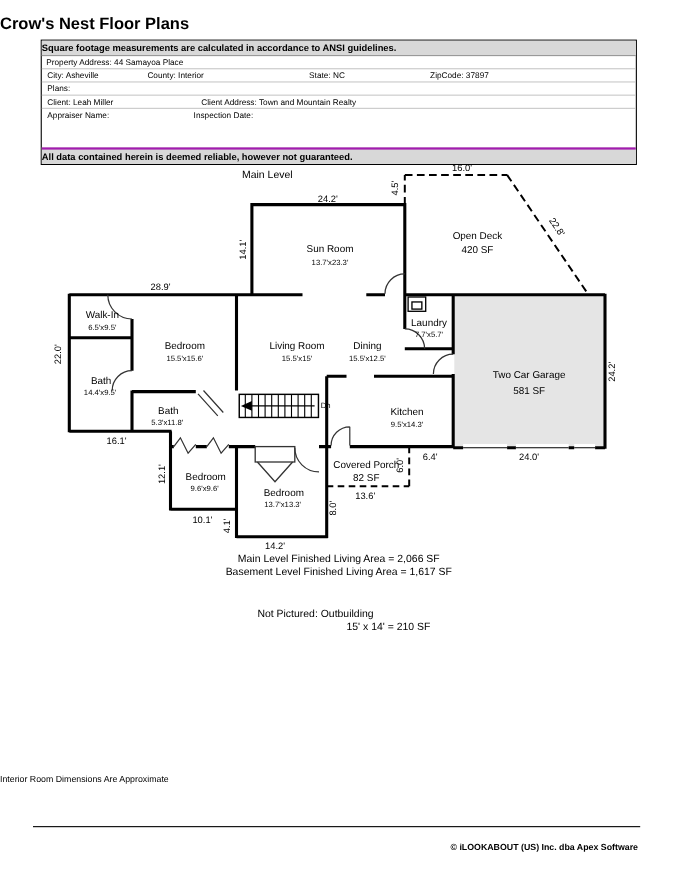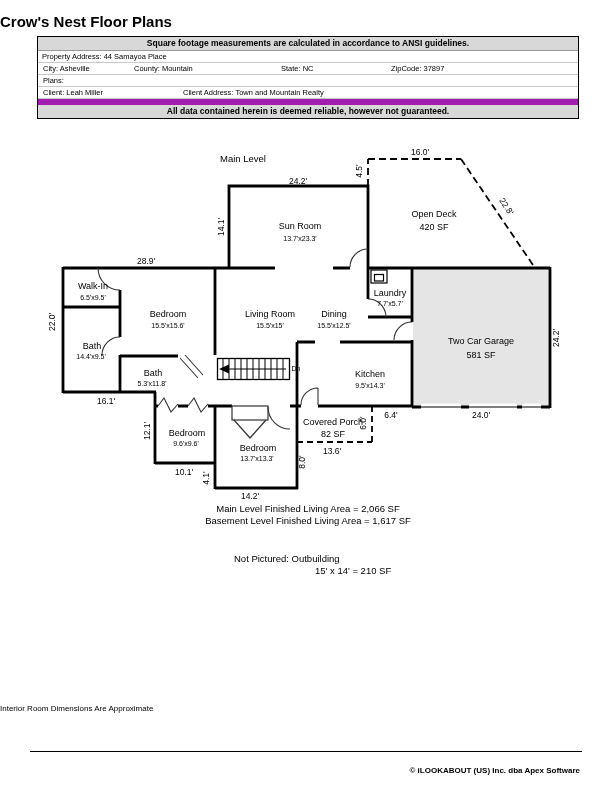--- a/index.html
+++ b/index.html
@@ -2,23 +2,23 @@
 <html><head>
 <meta charset="utf-8">
 <style>
   html,body{margin:0;padding:0;background:#fff;}
   body{width:612px;height:792px;position:relative;overflow:hidden;
        font-family:"Liberation Sans",sans-serif;color:#000;}
   .abs{position:absolute;}
   #title{top:13px;left:0;width:612px;text-align:left;font-size:15px;font-weight:bold;}
   
   #info-table{top:36px;left:37px;width:540px;border:1.5px solid #000;background:#fff;}
-  .bar{background:#d8d8d8;height:13px;line-height:13px;text-align:center;
+  .bar{background:#d8d8d8;height:13px;line-height:13px;text-align:left;
        font-size:8.5px;font-weight:bold;border-bottom:1px solid #999;}
-  .bar.last{border-bottom:none;border-top:6px solid #a21caf;}
+  .bar.last{border-bottom:none;border-top:2px solid #a21caf;margin-top:24px;}
   .trow{position:relative;height:11px;line-height:11px;font-size:7.5px;border-bottom:1px solid #c8c8c8;}
   .trow span{position:absolute;top:0;white-space:nowrap;}
   
   #plan{top:0;left:0;}
   text{font-family:"Liberation Sans",sans-serif;fill:#000;}
   .room{font-size:9px;}
   .rsize{font-size:7px;}
   .dim{font-size:8.5px;}
   .lvl{font-size:9.5px;}
   .dn{font-size:7px;}
@@ -35,30 +35,34 @@
 
 <div id="title" class="abs">Crow's Nest Floor Plans</div>
 
 <div id="info-table" class="abs">
   <div class="bar">Square footage measurements are calculated in accordance to ANSI guidelines.</div>
   <div class="trow">
     <span style="left:4px">Property Address: 44 Samayoa Place</span>
   </div>
   <div class="trow">
     <span style="left:5px">City: Asheville</span>
-    <span style="left:96px">County: Mountain</span>
+    <span style="left:96px">County: Interior</span>
     <span style="left:243px">State: NC</span>
     <span style="left:353px">ZipCode: 37897</span>
   </div>
   <div class="trow">
     <span style="left:5px">Plans:</span>
   </div>
   <div class="trow">
     <span style="left:5px">Client: Leah Miller</span>
     <span style="left:145px">Client Address: Town and Mountain Realty</span>
+  </div>
+  <div class="trow" style="border-bottom:none">
+    <span style="left:5px">Appraiser Name:</span>
+    <span style="left:138px">Inspection Date:</span>
   </div>
   <div class="bar last">All data contained herein is deemed reliable, however not guaranteed.</div>
 </div>
 
 <svg id="plan" class="abs" width="612" height="792" viewBox="0 0 612 792">
 
   <rect x="413" y="269" width="136" height="137" fill="#e5e5e5"></rect>
 
   <path d="M368,186 V159 M368,159 H461 M461,159 L533,265" fill="none" stroke="#000" stroke-width="1.8" stroke-dasharray="7 4"></path>
 

